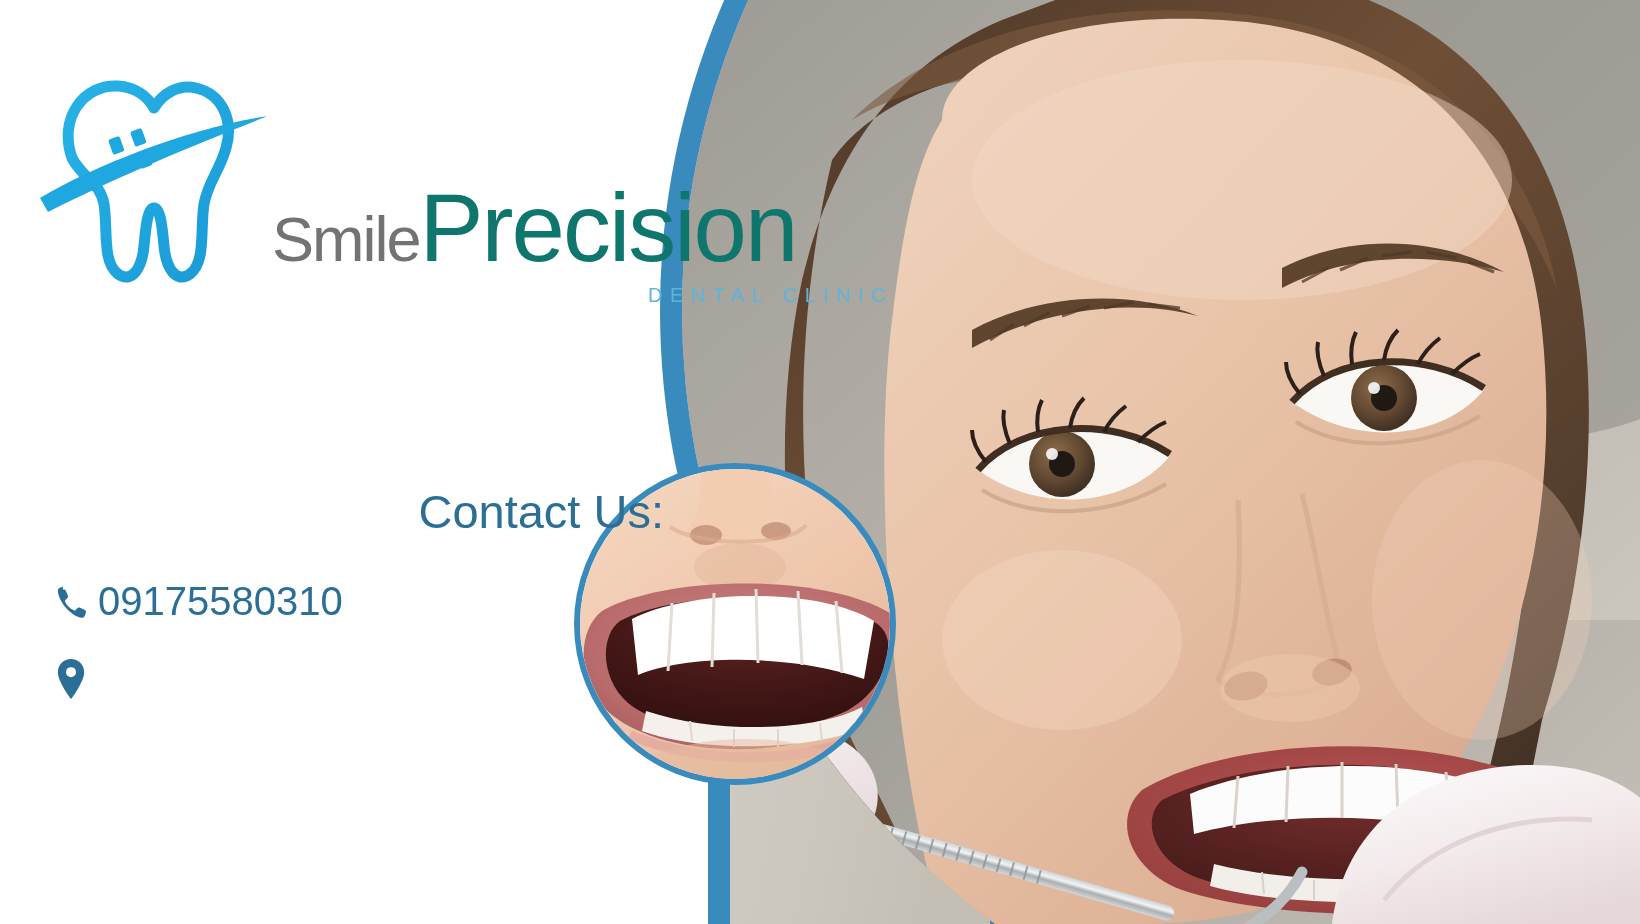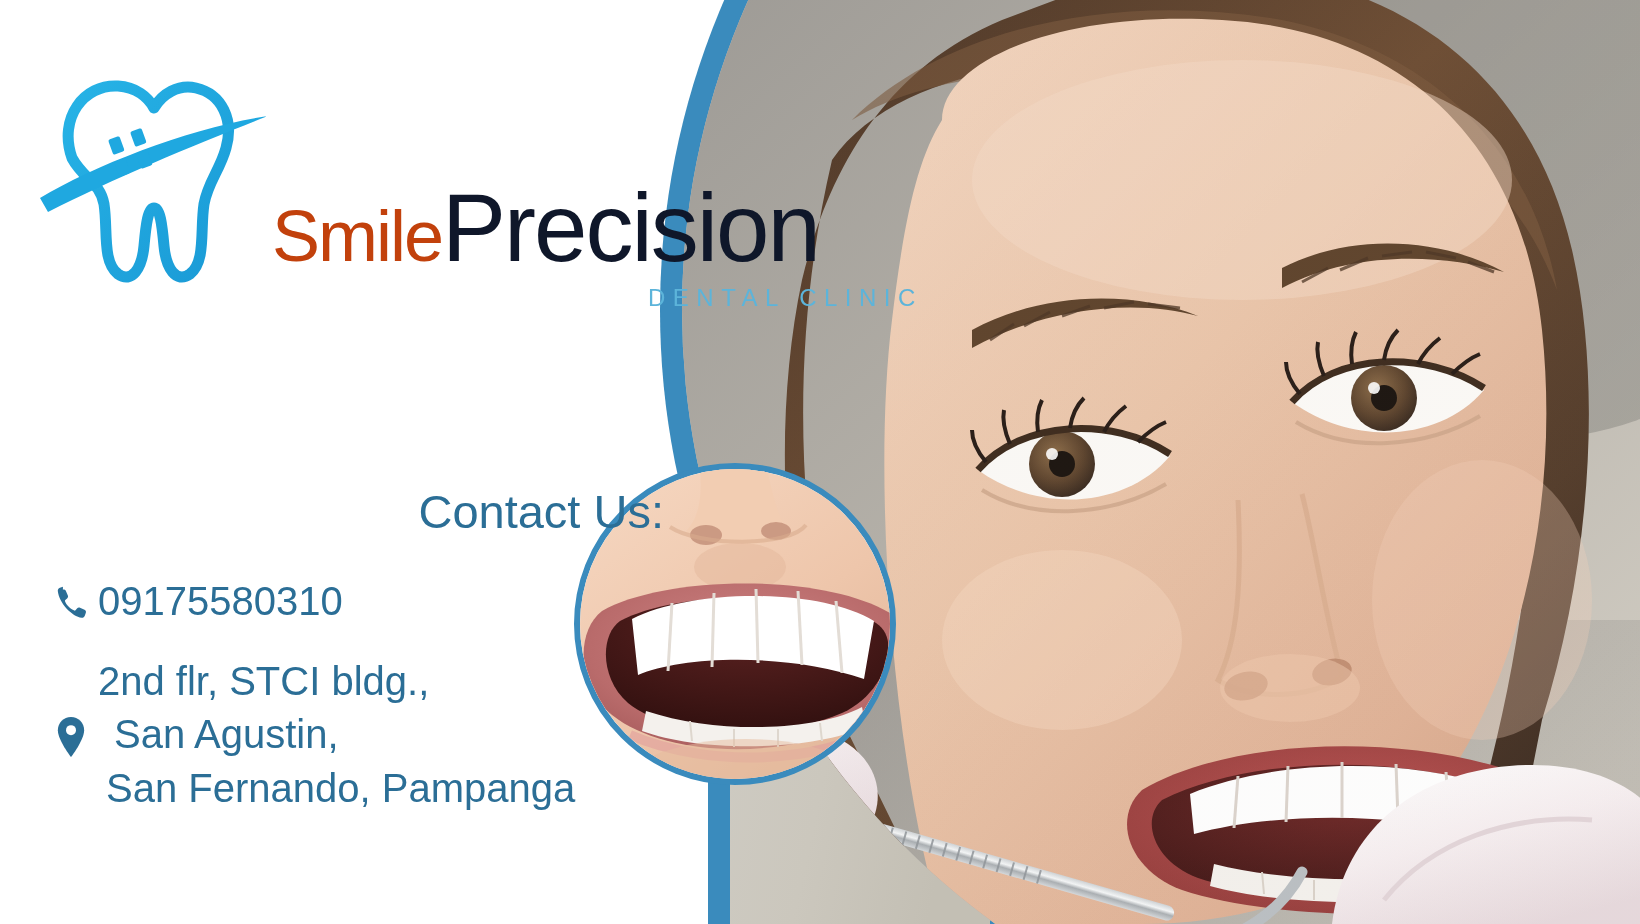--- a/index.html
+++ b/index.html
@@ -3,23 +3,23 @@
 <meta charset="utf-8">
 <style>
   html,body{margin:0;padding:0;background:#fff;}
   body{width:1640px;height:924px;overflow:hidden;font-family:"Liberation Sans",sans-serif;}
   .canvas{position:relative;width:1640px;height:924px;background:#ffffff;overflow:hidden;}
 
   
   .logo{position:absolute;left:36px;top:62px;width:860px;height:250px;}
   .logo-mark{position:absolute;left:0;top:0;width:230px;height:230px;}
   .logo-type{position:absolute;left:236px;top:118px;white-space:nowrap;line-height:1;}
-  .logo-smile{font-size:72px;font-weight:400;color:#c2410c;letter-spacing:-2px;}
-  .logo-precision{font-size:96px;font-weight:400;color:#0f172a;letter-spacing:-2px;}
-  .logo-sub{position:absolute;left:612px;top:222px;font-size:24px;color:#5cb4da;
+  .logo-smile{font-size:63px;font-weight:400;color:#737373;letter-spacing:-2px;}
+  .logo-precision{font-size:96px;font-weight:400;color:#0f766e;letter-spacing:-2px;}
+  .logo-sub{position:absolute;left:612px;top:222px;font-size:20px;color:#5cb4da;
             letter-spacing:7.5px;font-weight:400;white-space:nowrap;}
 
   
   .contact{position:absolute;left:44px;top:484px;width:620px;}
   .contact-title{font-size:47px;color:#2b6e96;letter-spacing:0px;margin:0 0 36px 4px;font-weight:400;text-align:right;}
   .c-row{display:flex;align-items:center;margin-bottom:26px;}
   .c-icon{width:54px;min-width:54px;display:flex;justify-content:center;padding-top:4px;}
   .c-text{font-size:40px;color:#2b6e96;line-height:1.34;font-weight:400;}
   .c-text .ind{display:block;padding-left:16px;}
   .c-text .ind2{display:block;padding-left:8px;}
@@ -389,21 +389,16 @@
     </div>
 
     <div class="c-row">
       <div class="c-icon">
         <svg width="36" height="40" viewBox="0 0 24 28" fill="#2b6e96">
           <path d="M12 0C6.9 0 2.8 4.1 2.8 9.2c0 6.9 9.2 18.8 9.2 18.8s9.2-11.9 9.2-18.8
                    C21.2 4.1 17.1 0 12 0z"></path>
           <circle cx="12" cy="9.2" r="3.5" fill="#ffffff"></circle>
         </svg>
       </div>
-      <div class="c-text">
-        <span>2nd flr, STCI bldg.,</span>
-        <span class="ind">San Agustin,</span>
-        <span class="ind2">San Fernando, Pampanga</span>
-      </div>
     </div>
   </div>
 
 </div>
 
 </body></html>

